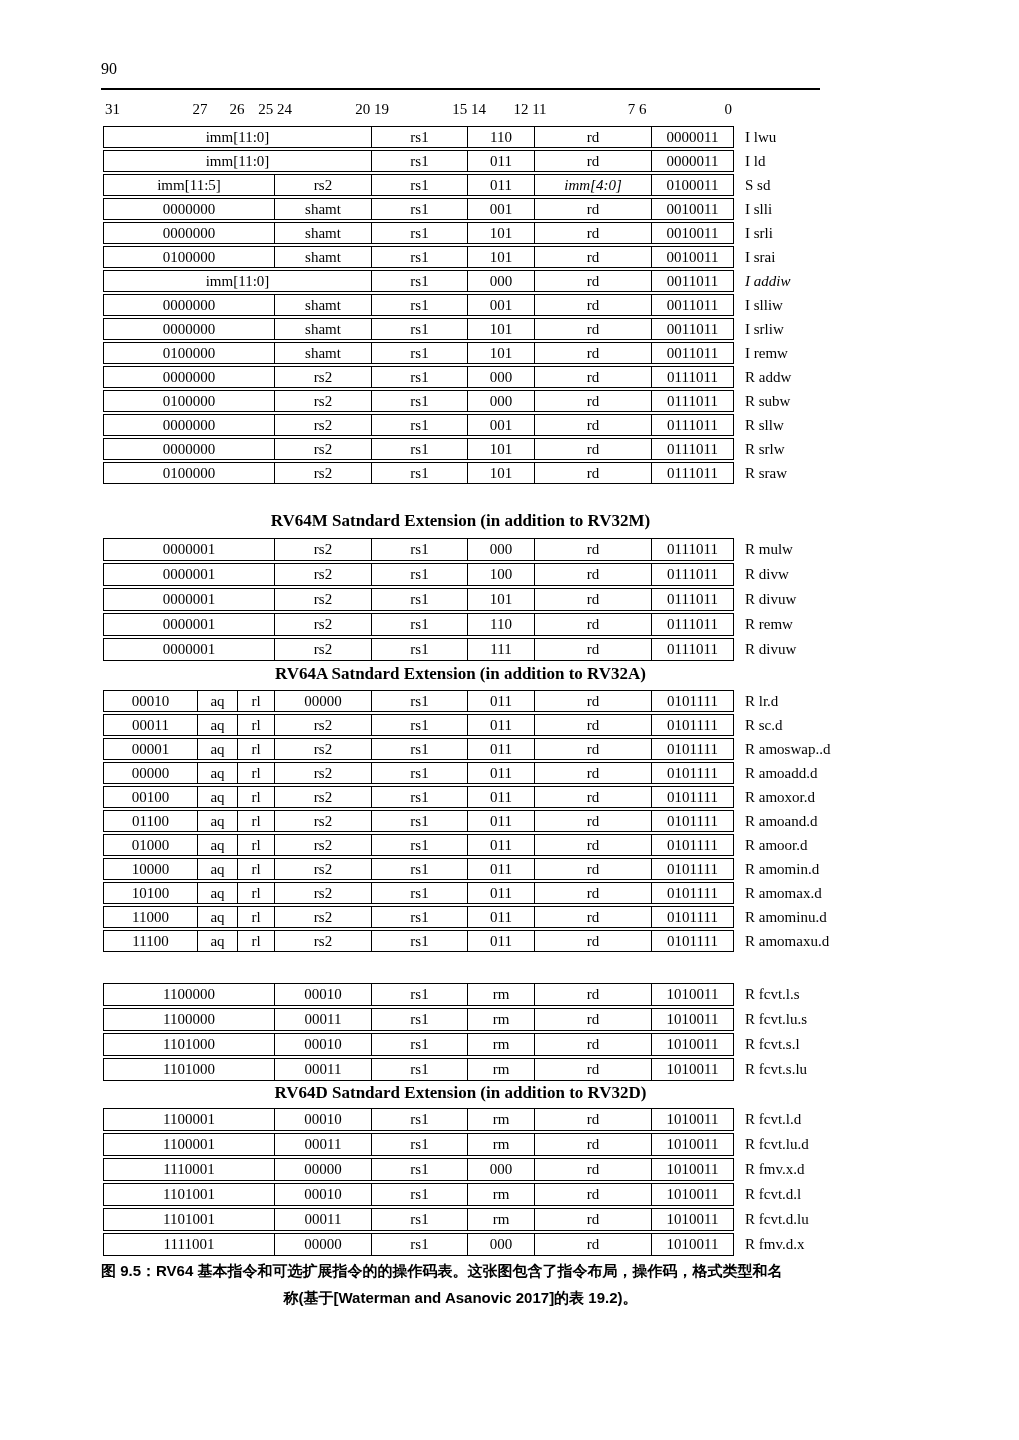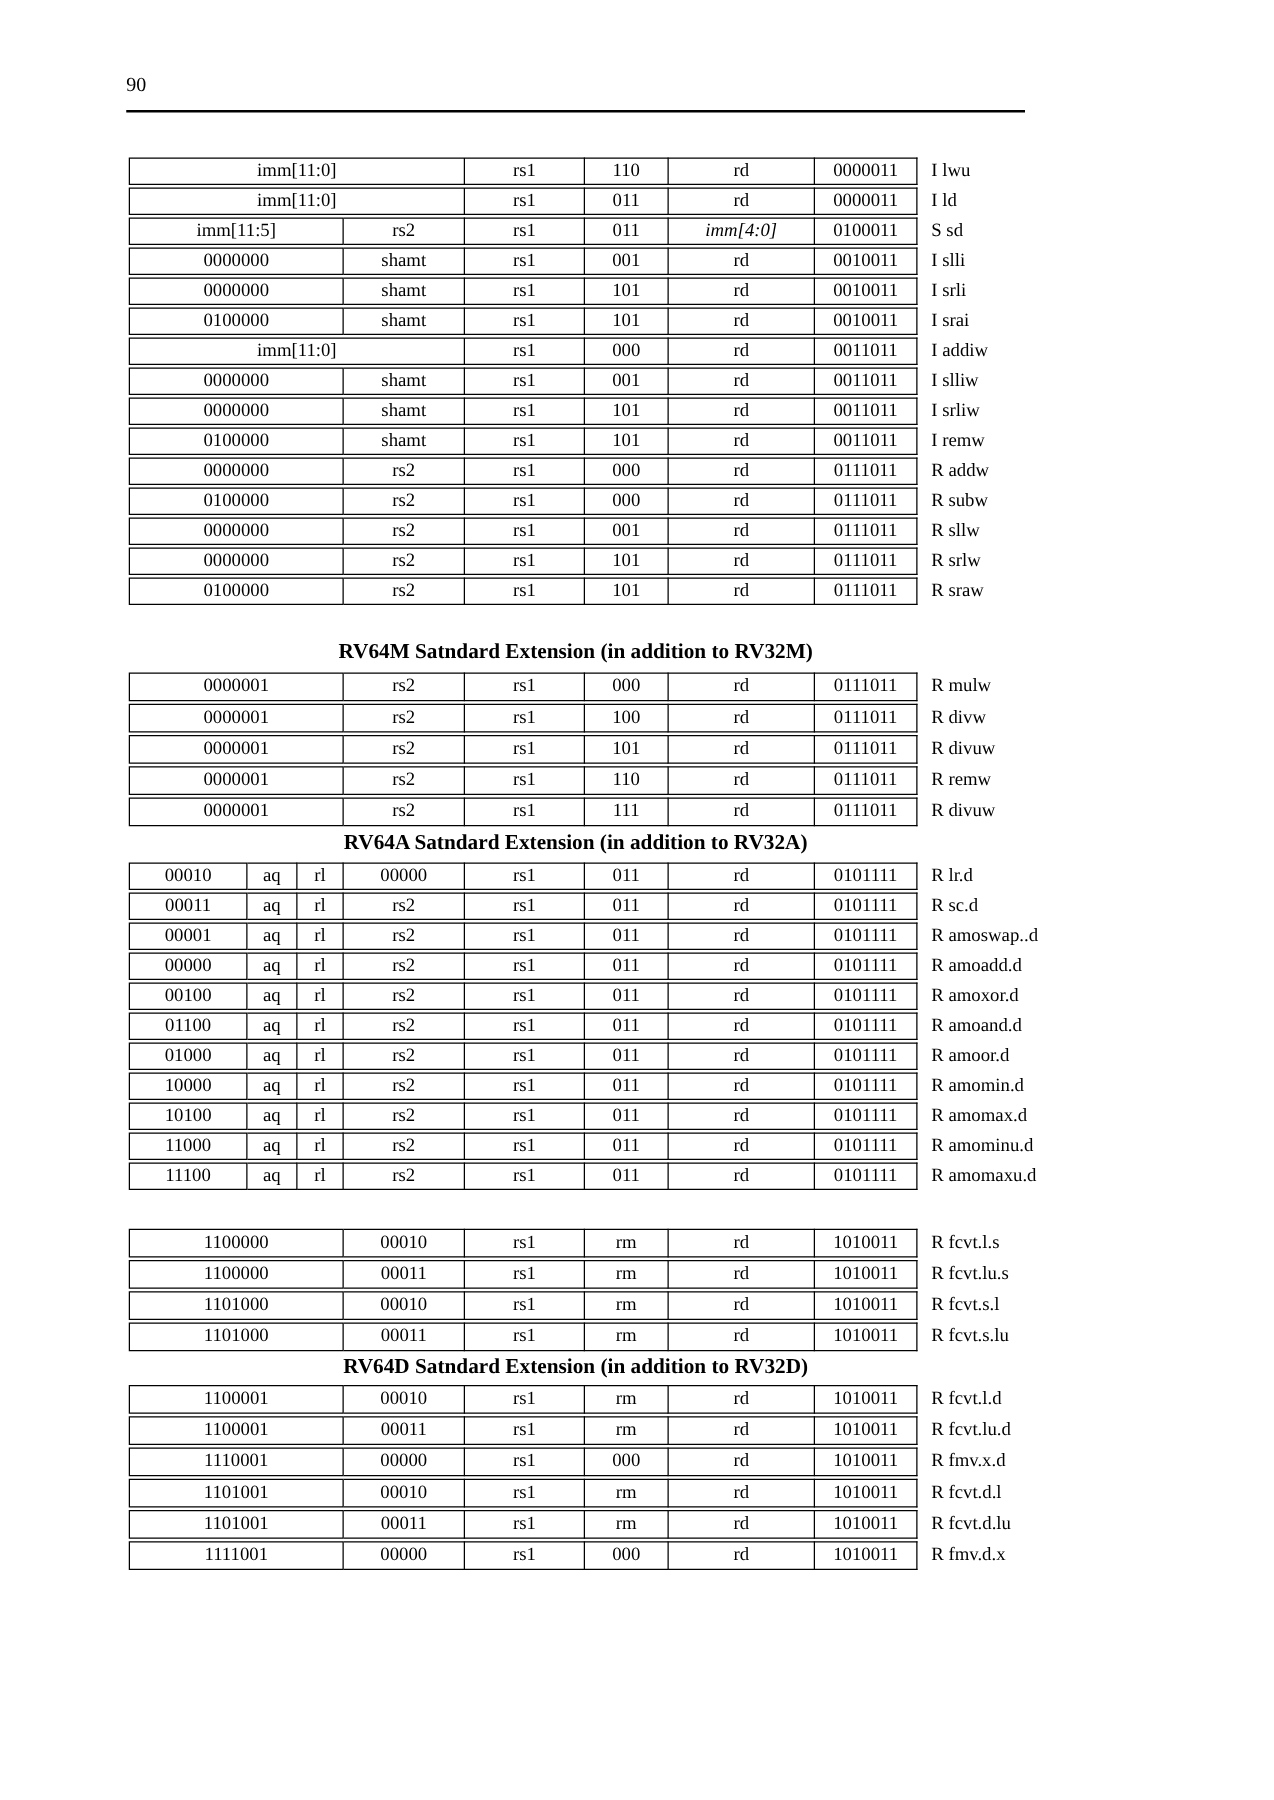--- a/index.html
+++ b/index.html
@@ -75,20 +75,31 @@
   .caption .cap-line2 { text-align:center; margin-top:3px; }
 </style>
 </head>
 <body>
 
 <div class="page">
 
   <div class="page-number">90</div>
   <div class="header-rule"></div>
 
+  <div class="bit-header">
+    <span class="bp-31">31</span>
+    <span class="bp-27">27</span>
+    <span class="bp-26">26</span>
+    <span class="bp-2524">25 24</span>
+    <span class="bp-2019">20 19</span>
+    <span class="bp-1514">15 14</span>
+    <span class="bp-1211">12 11</span>
+    <span class="bp-76">7 6</span>
+    <span class="bp-0">0</span>
+  </div>
 
   <div class="optable h22" style="top:126px;">
       <div class="trow">
         <div class="cell first" style="grid-column: 1 / 5;">imm[11:0]</div>
         <div class="cell" style="grid-column: 5 / 6;">rs1</div>
         <div class="cell" style="grid-column: 6 / 7;">110</div>
         <div class="cell" style="grid-column: 7 / 8;">rd</div>
         <div class="cell" style="grid-column: 8 / 9;">0000011</div>
         <div class="rlabel" style="grid-column: 9 / 10;">I lwu</div>
       </div>
@@ -135,21 +146,21 @@
         <div class="cell" style="grid-column: 7 / 8;">rd</div>
         <div class="cell" style="grid-column: 8 / 9;">0010011</div>
         <div class="rlabel" style="grid-column: 9 / 10;">I srai</div>
       </div>
       <div class="trow">
         <div class="cell first" style="grid-column: 1 / 5;">imm[11:0]</div>
         <div class="cell" style="grid-column: 5 / 6;">rs1</div>
         <div class="cell" style="grid-column: 6 / 7;">000</div>
         <div class="cell" style="grid-column: 7 / 8;">rd</div>
         <div class="cell" style="grid-column: 8 / 9;">0011011</div>
-        <div class="rlabel" style="grid-column: 9 / 10;">I addiw</div>
+        <div class="rlabel" style="grid-column: 9 / 10; font-style: italic;">I addiw</div>
       </div>
       <div class="trow">
         <div class="cell first" style="grid-column: 1 / 4;">0000000</div>
         <div class="cell" style="grid-column: 4 / 5;">shamt</div>
         <div class="cell" style="grid-column: 5 / 6;">rs1</div>
         <div class="cell" style="grid-column: 6 / 7;">001</div>
         <div class="cell" style="grid-column: 7 / 8;">rd</div>
         <div class="cell" style="grid-column: 8 / 9;">0011011</div>
         <div class="rlabel" style="grid-column: 9 / 10;">I slliw</div>
       </div>
@@ -482,14 +493,18 @@
         <div class="cell first" style="grid-column: 1 / 4;">1111001</div>
         <div class="cell" style="grid-column: 4 / 5;">00000</div>
         <div class="cell" style="grid-column: 5 / 6;">rs1</div>
         <div class="cell" style="grid-column: 6 / 7;">000</div>
         <div class="cell" style="grid-column: 7 / 8;">rd</div>
         <div class="cell" style="grid-column: 8 / 9;">1010011</div>
         <div class="rlabel" style="grid-column: 9 / 10;">R fmv.d.x</div>
       </div>
     </div>
 
+  <div class="caption">
+    <div class="cap-line1">图 9.5：RV64 基本指令和可选扩展指令的的操作码表。这张图包含了指令布局，操作码，格式类型和名</div>
+    <div class="cap-line2">称(基于[Waterman and Asanovic 2017]的表 19.2)。</div>
+  </div>
 
 </div>
 
 </body></html>

